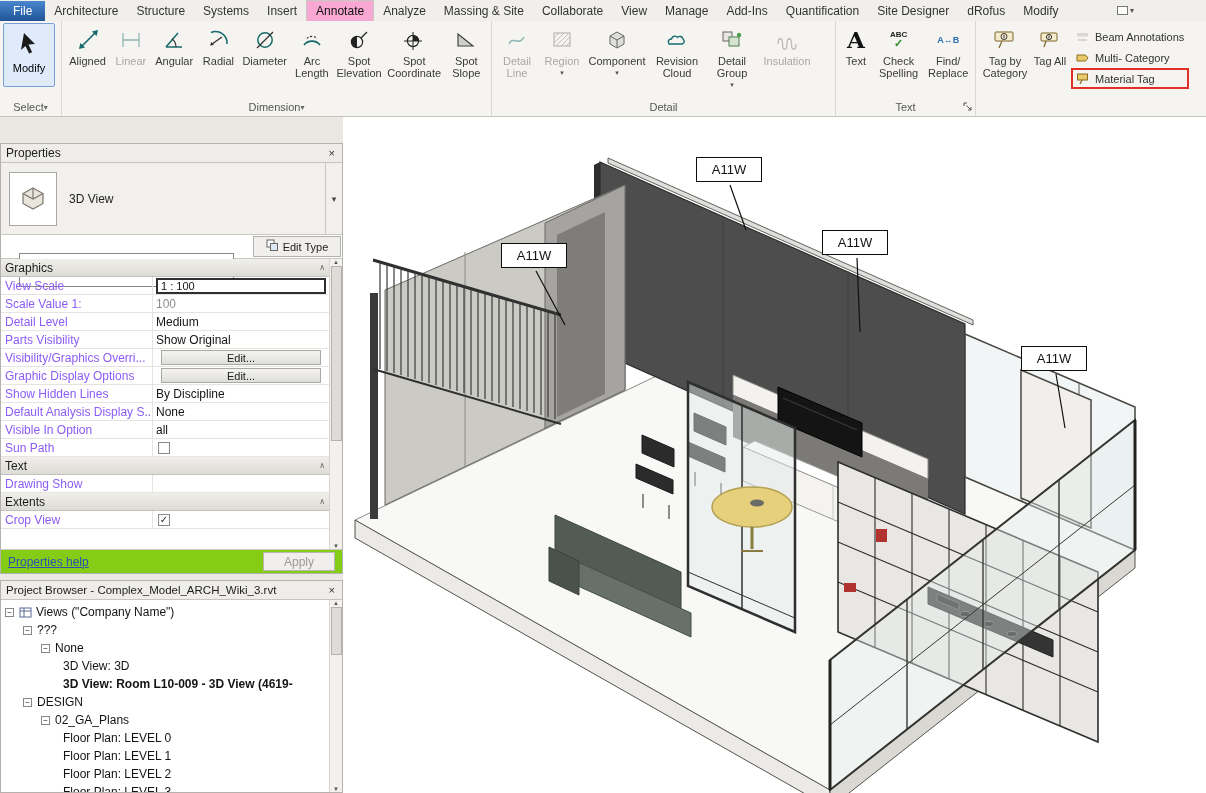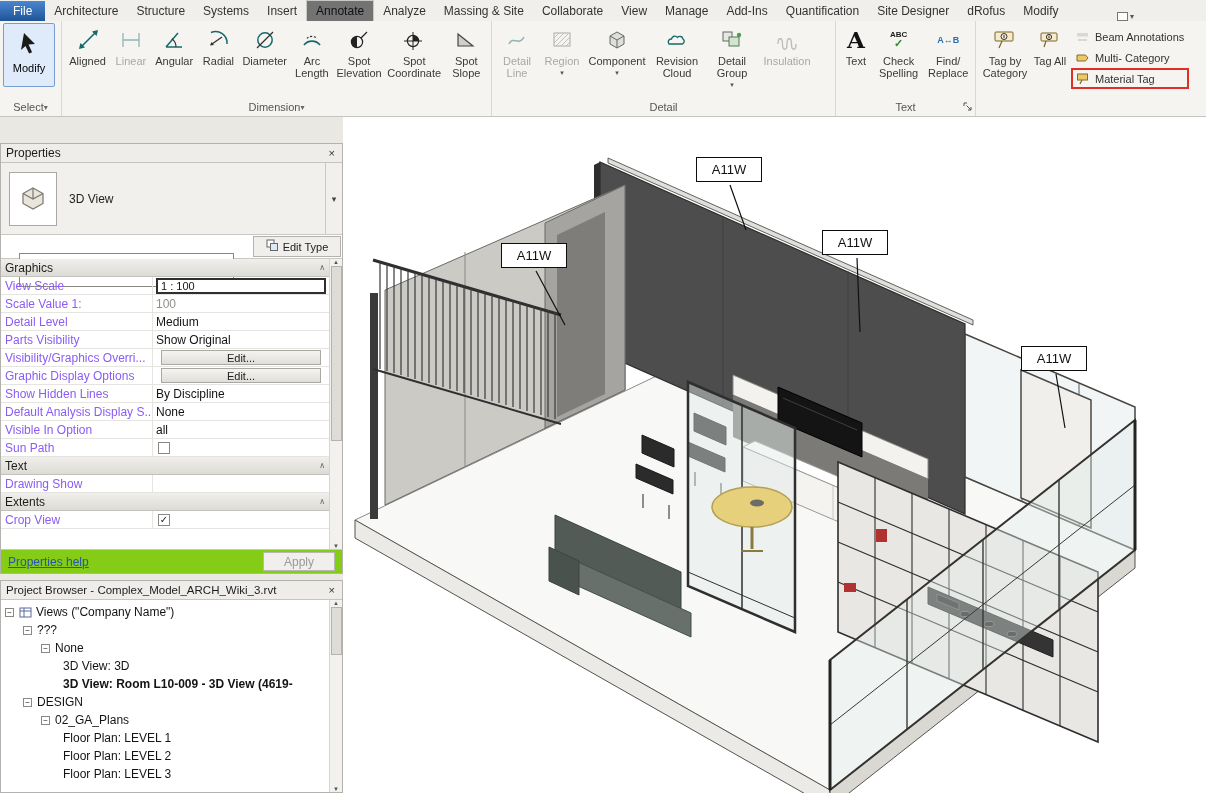--- a/index.html
+++ b/index.html
@@ -1,23 +1,23 @@
 <!DOCTYPE html>
 <html><head>
 <meta charset="utf-8">
 <style>
   * { box-sizing: border-box; margin: 0; padding: 0; }
   html,body { width:1206px; height:793px; overflow:hidden; font-family:"Liberation Sans", sans-serif; background:#fff; }
   .app { position:relative; width:1206px; height:793px; background:#fff; }
 
   
-  .tabbar { height:21px; background:#f0efec; display:flex; align-items:flex-end; }
+  .tabbar { height:21px; background:#f0efec; display:flex; align-items:center; }
   .filetab { background:linear-gradient(#4a86cf,#1f5497); color:#fff; font-size:12px; padding:3px 13px; display:flex; align-items:center; }
   .tab { font-size:12px; color:#333; padding:3px 9px; display:flex; align-items:center; cursor:default; }
-  .tab.active { background:#737373; border:1px solid #c9c8c3; border-bottom:none; color:#111; }
+  .tab.active { background:#f9a8d4; border:1px solid #c9c8c3; border-bottom:none; color:#111; }
   .ribctl { margin-left:auto; margin-right:72px; display:flex; align-items:center; gap:2px; font-size:8px; color:#555; }
   .ribctl .bx { width:11px; height:9px; border:1px solid #777; background:#fdfdfb; }
 
   
   .ribbon { height:96px; background:#f5f4f1; border-bottom:1px solid #c5c4bf; display:flex; }
   .rpanel { display:flex; flex-direction:column; border-right:1px solid #d9d8d3; height:100%; }
   .rtools { flex:1; display:flex; align-items:flex-start; padding:2px 3px 0; }
   .plabel { height:18px; font-size:11px; color:#555; display:flex; align-items:center; justify-content:center; gap:0; position:relative; }
   .plabel .car { font-size:8px; color:#666; }
   .launcher { position:absolute; right:3px; bottom:3px; }
@@ -544,20 +544,23 @@
             </span>
           <span>DESIGN</span>
         </div>
         <div class="trow" style="padding-left:40px">
           <span class="exp">
               <span>−</span>
             </span>
           <span>02_GA_Plans</span>
         </div>
         <div class="trow" style="padding-left:62px">
+          <span>Floor Plan: LEVEL 0</span>
+        </div>
+        <div class="trow" style="padding-left:62px">
           <span>Floor Plan: LEVEL 1</span>
         </div>
         <div class="trow" style="padding-left:62px">
           <span>Floor Plan: LEVEL 2</span>
         </div>
         <div class="trow" style="padding-left:62px">
           <span>Floor Plan: LEVEL 3</span>
         </div>
 
         <div class="vscroll">

